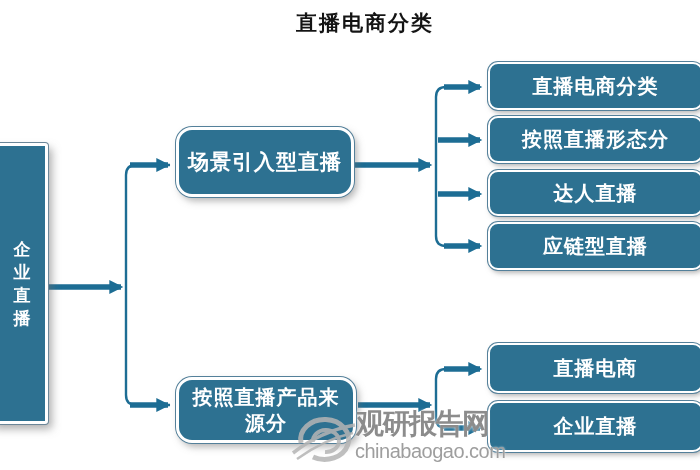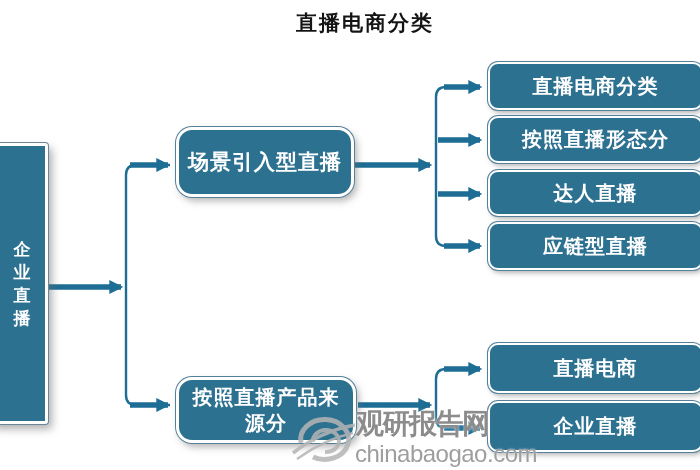--- a/index.html
+++ b/index.html
@@ -57,21 +57,21 @@
 
   .watermark { position:absolute; left:0; top:0; width:566px; height:470px; z-index:3; pointer-events:none; }
   .wm-logo { position:absolute; left:291px; top:407px; opacity:0.85; }
   .wm-name {
     position:absolute; left:356px; top:406px;
     font-size:28px; line-height:36px; font-weight:bold; color:#8c8c8c;
     letter-spacing:-1.5px; text-shadow:0 0 3px rgba(255,255,255,0.9);
   }
   .wm-url {
     position:absolute; left:355px; top:440px;
-    font-size:24px; color:#9e9e9e; letter-spacing:-0.5px;
+    font-size:20px; color:#9e9e9e; letter-spacing:-0.5px;
     text-shadow:0 0 2px rgba(255,255,255,0.9);
   }
 </style>
 </head>
 <body>
 
 <div class="canvas">
 
   <div class="title">直播电商分类</div>
 

